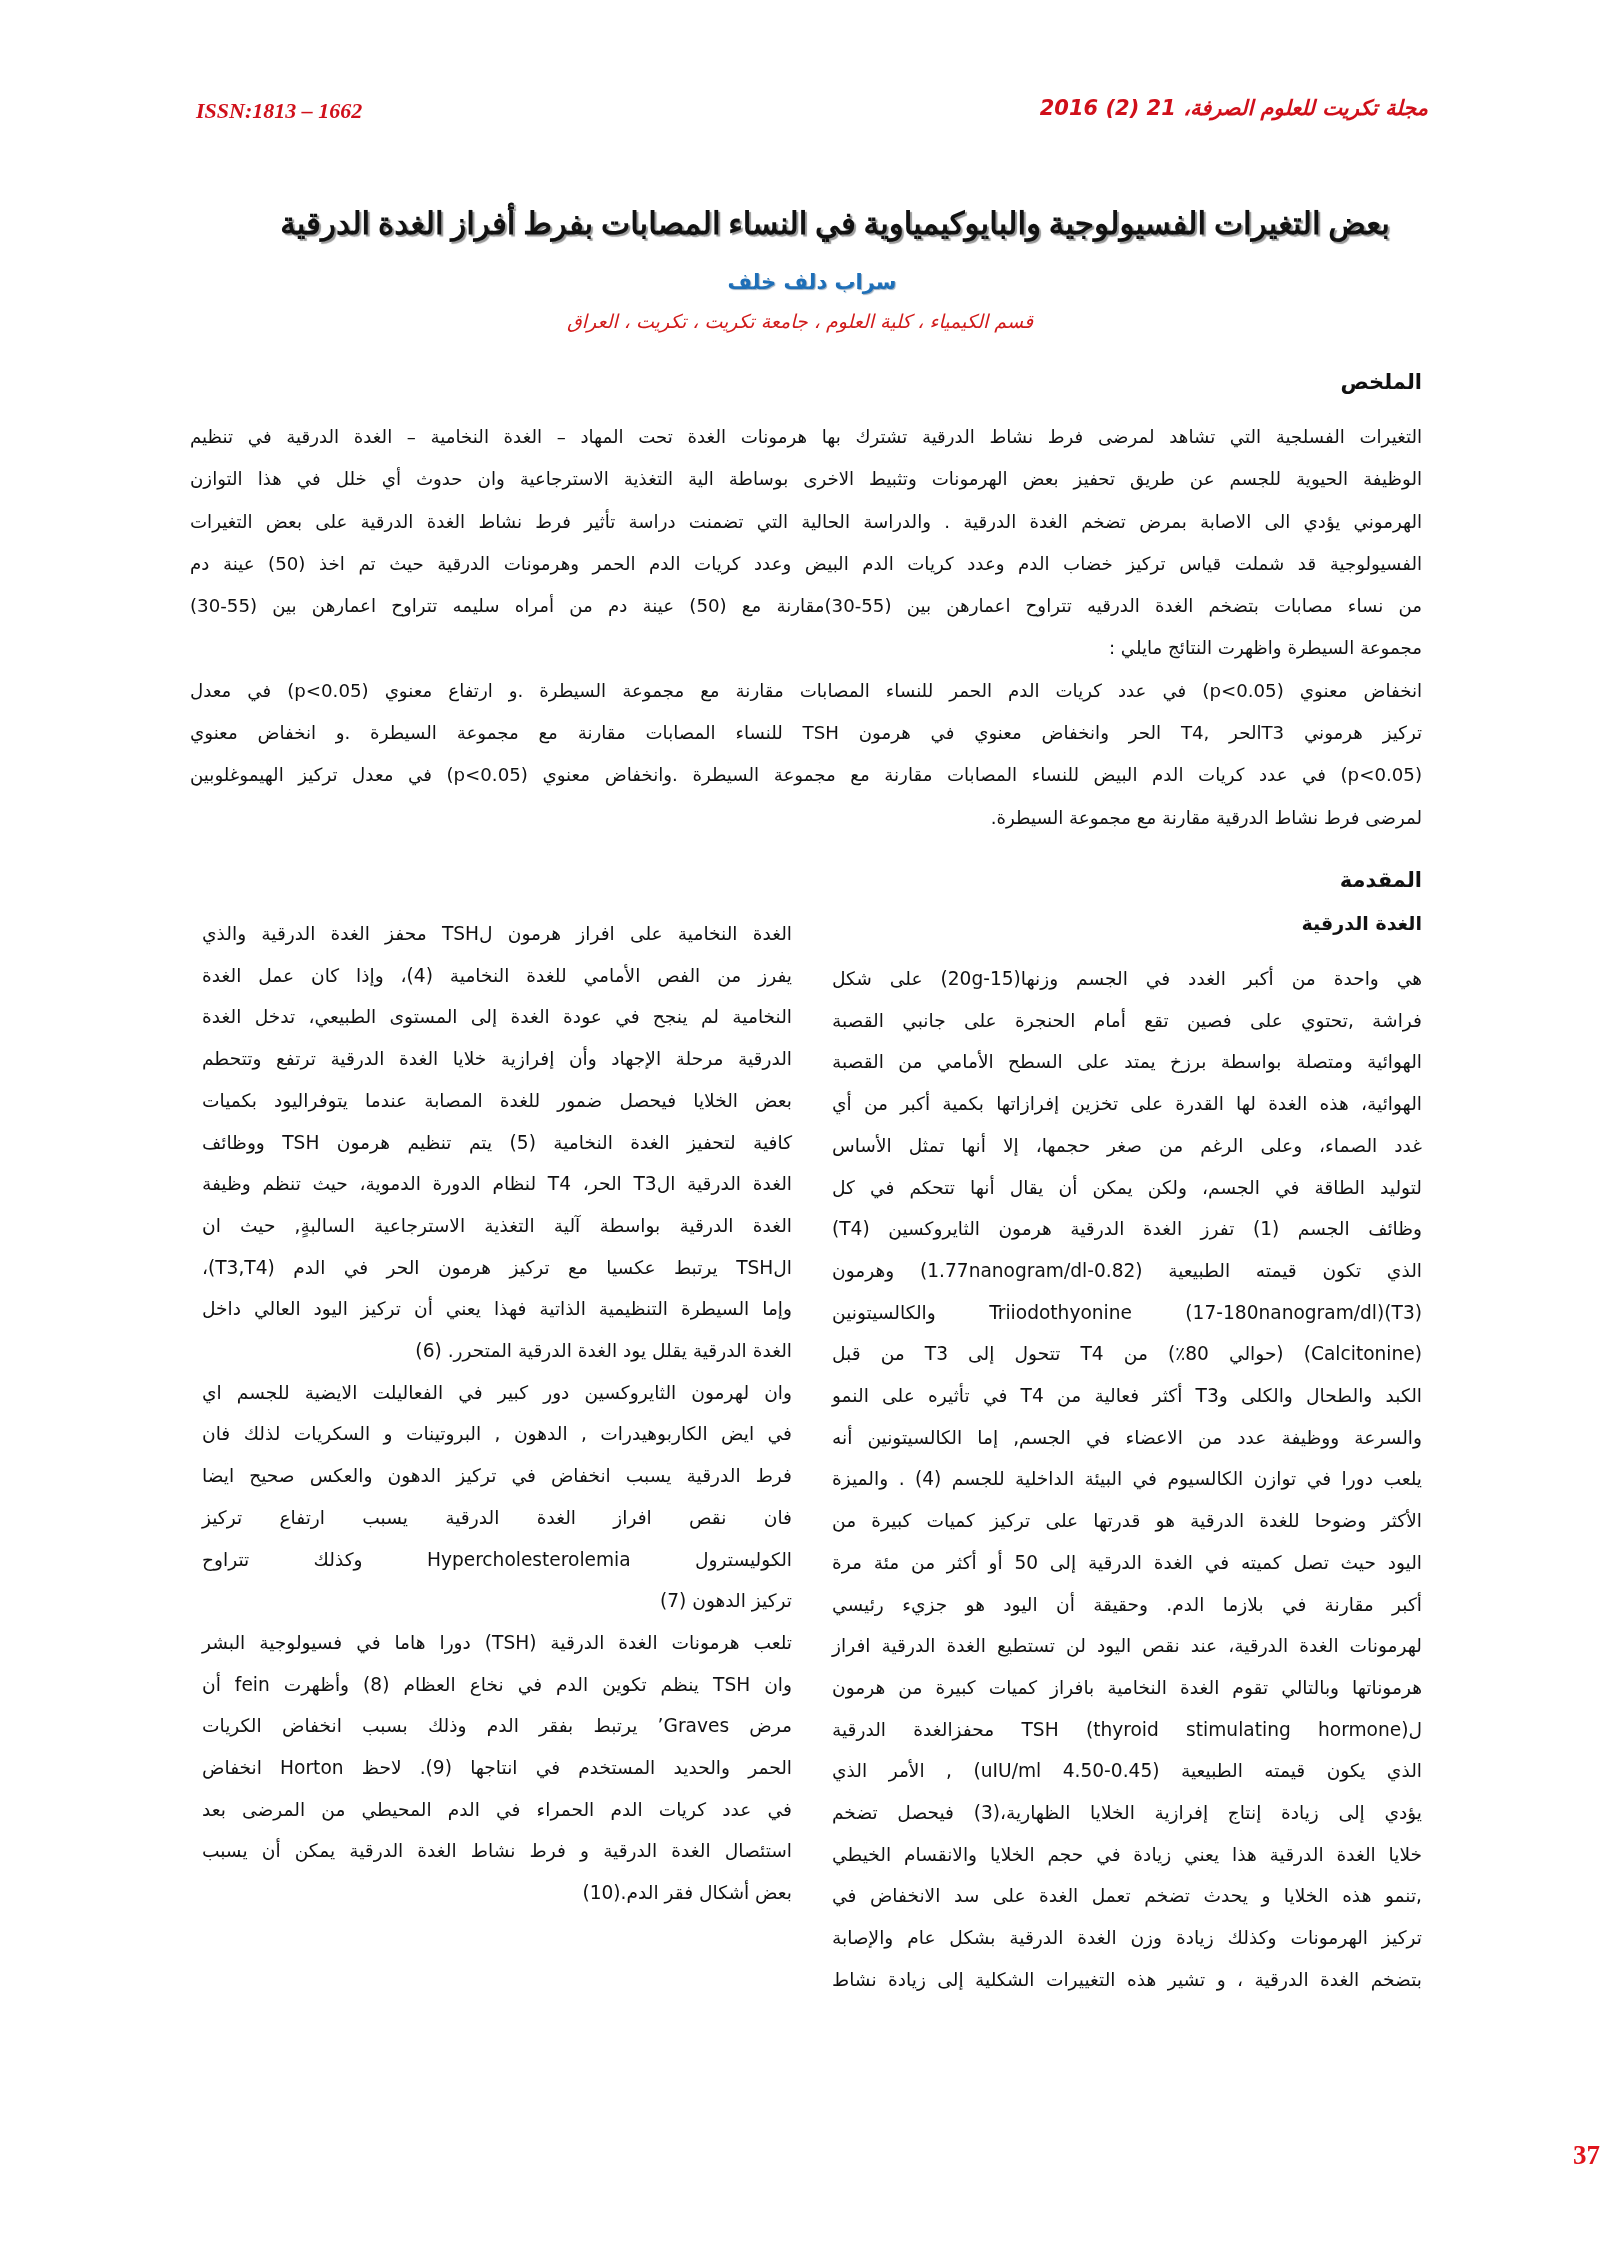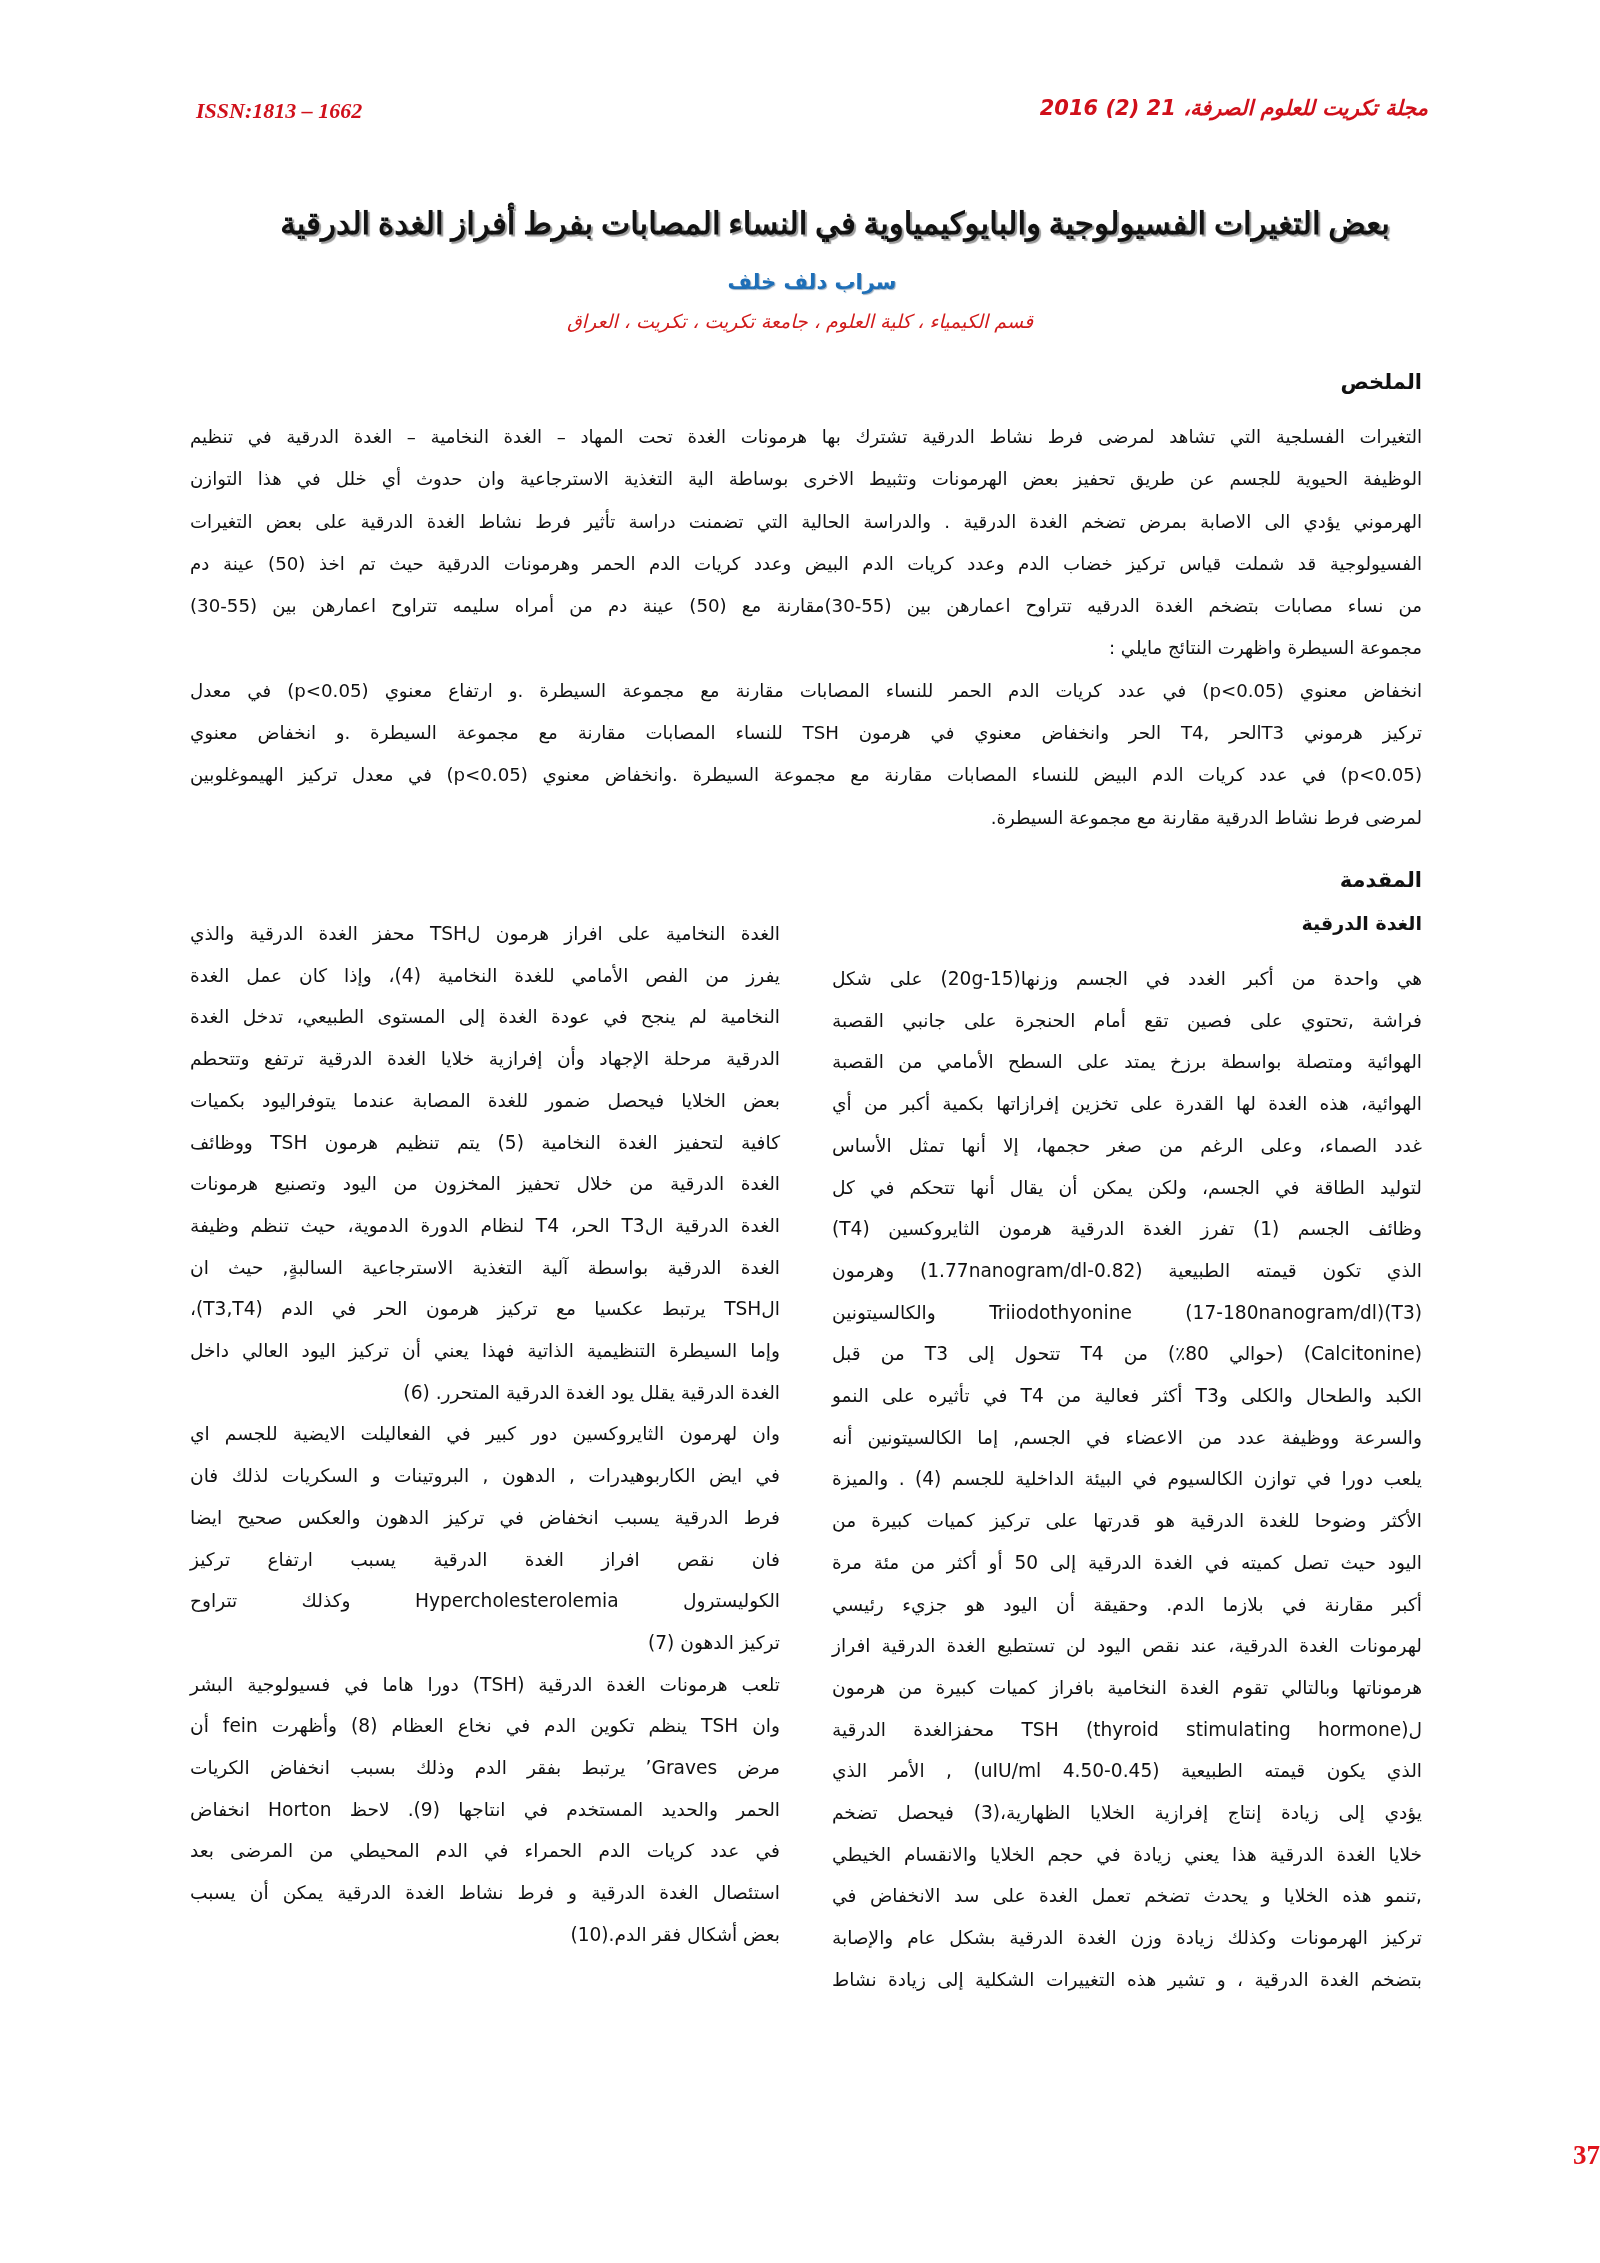--- a/index.html
+++ b/index.html
@@ -34,21 +34,21 @@
   .section-head {
     position: absolute; right: 178px; font-weight: bold; font-size: 21px; color: #111;
   }
   .abstract {
     position: absolute; right: 178px; left: 190px; top: 416px;
     font-size: 18.2px; line-height: 42.3px; text-align: justify; text-align-last: right;
   }
   .abstract .ab-line { display: block; text-align: justify; text-align-last: justify; white-space: nowrap; }
   .abstract .ab-last { text-align-last: right; }
   .col {
-    position: absolute; font-size: 18.6px; line-height: 41.7px;
+    position: absolute; font-size: 18.6px; line-height: 41.7px; margin-left: 12px;
   }
   .col-right { right: 178px; width: 590px; top: 958px; }
   .col-left { left: 190px; width: 590px; top: 913px; }
   .col .ln { display: block; white-space: nowrap; text-align: justify; text-align-last: justify; }
   .col .ln.last { text-align-last: right; }
   .subhead { font-weight: bold; font-size: 19px; }
   .page-num {
     position: absolute; left: 0; right: 0; top: 2140px; text-align: right;
     font-family: "Liberation Serif", serif; font-weight: bold; font-size: 27px; color: #e0141c;
   }
@@ -109,21 +109,20 @@
   <span class="ln">بتضخم الغدة الدرقية ، و تشير هذه التغييرات الشكلية إلى زيادة نشاط</span>
 </div>
 
 <div class="col col-left">
   <span class="ln">الغدة النخامية على افراز  هرمون لTSH محفز الغدة الدرقية والذي</span>
   <span class="ln">يفرز من الفص الأمامي للغدة النخامية (4)، وإذا كان عمل الغدة</span>
   <span class="ln">النخامية  لم ينجح في عودة الغدة إلى المستوى الطبيعي، تدخل الغدة</span>
   <span class="ln">الدرقية مرحلة الإجهاد وأن إفرازية  خلايا الغدة الدرقية ترتفع وتتحطم</span>
   <span class="ln">بعض الخلايا فيحصل ضمور للغدة المصابة عندما يتوفراليود بكميات</span>
   <span class="ln">كافية لتحفيز الغدة النخامية (5) يتم تنظيم هرمون TSH ووظائف</span>
-  <span class="ln">الغدة الدرقية  من خلال تحفيز المخزون من اليود وتصنيع هرمونات</span>
   <span class="ln">الغدة الدرقية الT3 الحر، T4 لنظام الدورة الدموية، حيث تنظم وظيفة</span>
   <span class="ln">الغدة الدرقية بواسطة آلية التغذية الاسترجاعية السالبةٍ, حيث ان</span>
   <span class="ln">الTSH يرتبط عكسيا مع تركيز هرمون الحر في الدم (T3,T4)،</span>
   <span class="ln">وإما السيطرة التنظيمية الذاتية فهذا يعني أن تركيز اليود العالي داخل</span>
   <span class="ln last">الغدة الدرقية يقلل يود الغدة الدرقية المتحرر. (6)</span>
   <span class="ln">وان لهرمون الثايروكسين دور كبير في الفعاليلت الايضية للجسم اي</span>
   <span class="ln">في ايض الكاربوهيدرات , الدهون , البروتينات و السكريات لذلك فان</span>
   <span class="ln">فرط الدرقية يسبب انخفاض في تركيز الدهون والعكس صحيح ايضا</span>
   <span class="ln">فان نقص افراز الغدة الدرقية يسبب ارتفاع تركيز</span>
   <span class="ln">الكوليسترول Hypercholesterolemia وكذلك تتراوح</span>

